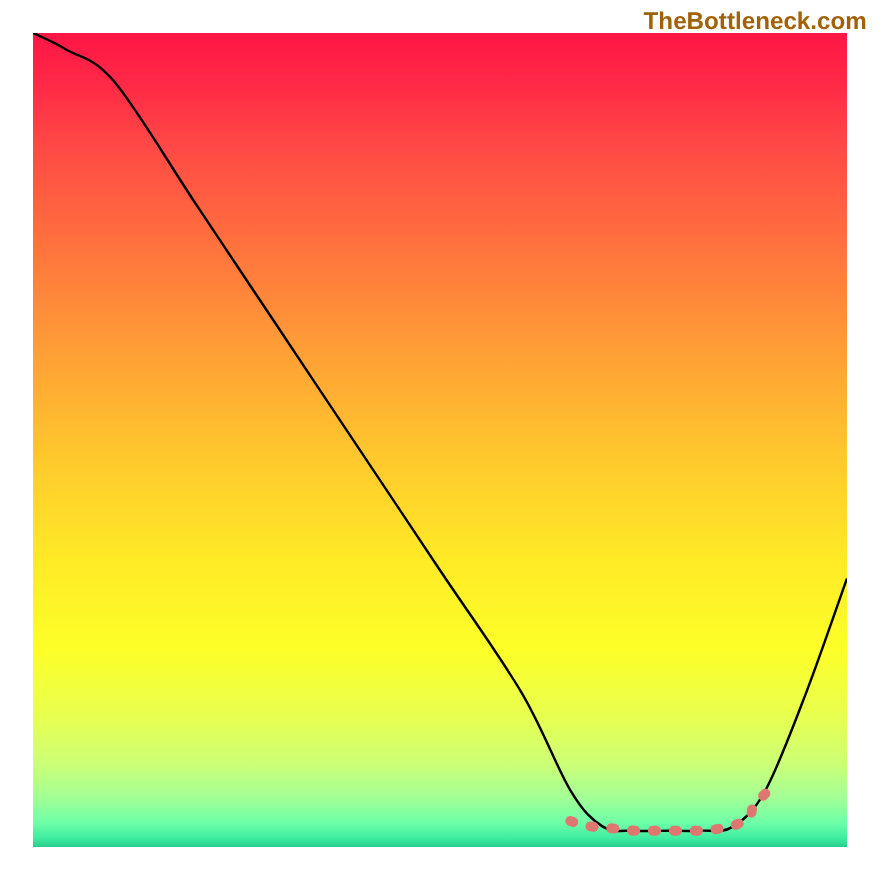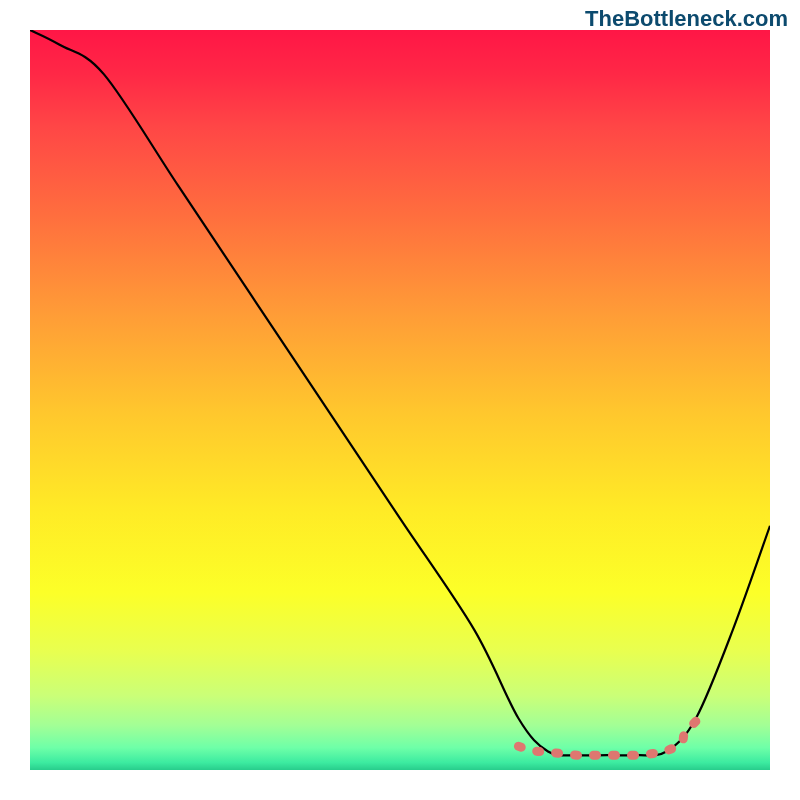--- a/index.html
+++ b/index.html
@@ -1,17 +1,17 @@
 <!DOCTYPE html>
 <html><head>
 <meta charset="utf-8">
 <style>
 * { margin: 0; padding: 0; box-sizing: border-box; }
 body { width: 800px; height: 800px; background: #fff; position: relative; }
-.watermark { position: absolute; top: 6px; right: 12px; font-family: Arial, sans-serif; font-size: 22px; font-weight: bold; color: #0c4a6e; z-index: 10; }
+.watermark { position: absolute; top: 6px; right: 12px; font-family: Arial, sans-serif; font-size: 22px; font-weight: bold; color: #a16207; z-index: 10; }
 .plot-area { position: absolute; left: 30px; top: 30px; width: 740px; height: 740px; }
 .gradient-bg { position: absolute; left: 0; top: 0; width: 100%; height: 100%; background: linear-gradient(to bottom, rgb(255,22,70) 0%, rgb(255,40,70) 6%, rgb(255,70,70) 13%, rgb(255,110,62) 25%, rgb(255,155,55) 38%, rgb(255,200,45) 52%, rgb(255,235,38) 65%, rgb(252,255,40) 76%, rgb(232,255,80) 84%, rgb(202,255,120) 90%, rgb(162,255,150) 94%, rgb(110,255,168) 97%, rgb(60,235,160) 99%, rgb(40,205,140) 100%); }
 svg.curves { position: absolute; left: 0; top: 0; width: 100%; height: 100%; }
 </style>
 </head>
 <body>
 
 <div class="watermark">TheBottleneck.com</div>
 
 <div class="plot-area">

